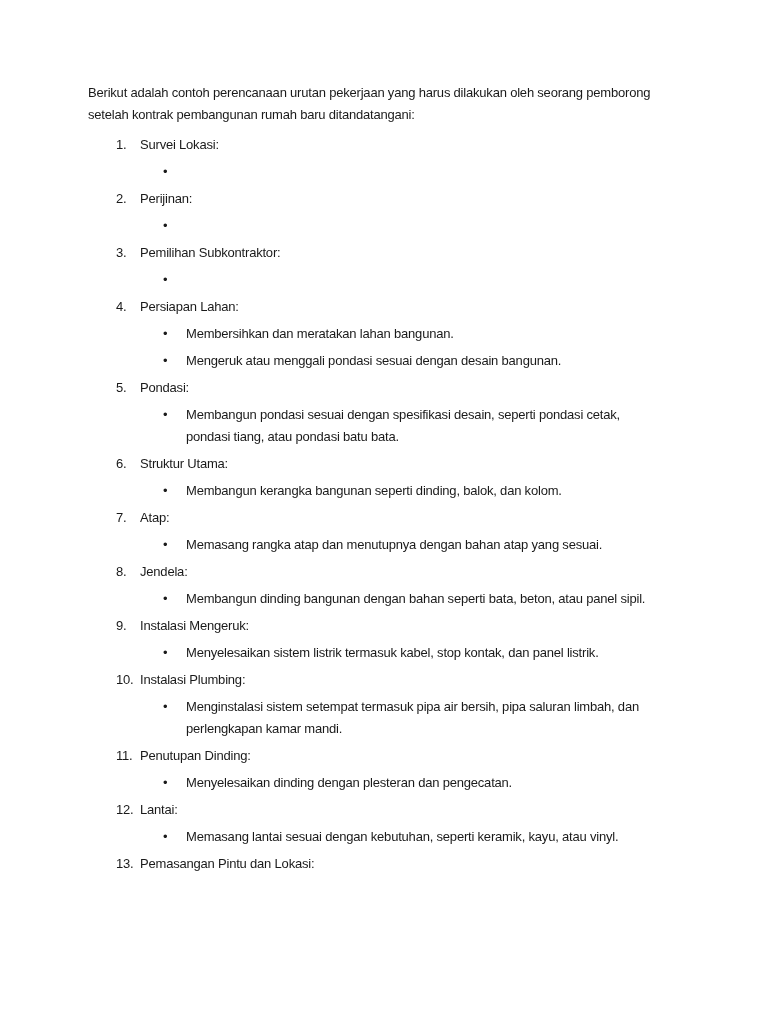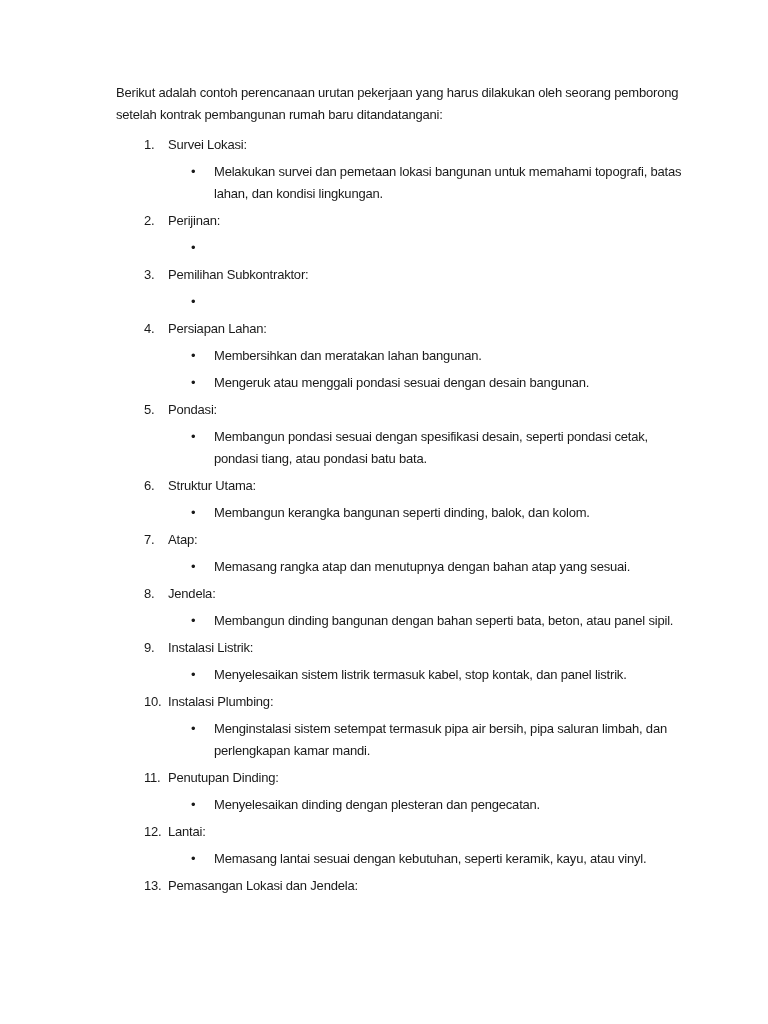--- a/index.html
+++ b/index.html
@@ -2,21 +2,21 @@
 <html><head>
 <meta charset="utf-8">
 <style>
   html, body { margin: 0; padding: 0; background: #ffffff; }
   .page {
     position: relative;
     width: 768px;
     height: 1024px;
     background: #ffffff;
     box-sizing: border-box;
-    padding: 82px 70px 0 116px;
+    padding: 82px 70px 0 88px;
     font-family: "Liberation Sans", sans-serif;
     font-size: 13px;
     line-height: 22px;
     letter-spacing: -0.2px;
     color: #1a1a1a;
     overflow: hidden;
   }
   .intro {
     margin: 0 0 8px 0;
     white-space: pre-line;
@@ -51,22 +51,20 @@
 setelah kontrak pembangunan rumah baru ditandatangani:</p>
 
   <div>
 
     <div class="num-row">
       <span class="num">1.</span>
       <span class="title">Survei Lokasi:</span>
     </div>
     <div class="bullet-row">
       <span class="bullet">•</span>
-      <span class="btext">Melakukan survei dan pemetaan lokasi bangunan untuk memahami topografi, batas
-lahan, dan kondisi lingkungan.</span>
     </div>
 
     <div class="num-row">
       <span class="num">2.</span>
       <span class="title">Perijinan:</span>
     </div>
     <div class="bullet-row">
       <span class="bullet">•</span>
     </div>
 
@@ -123,21 +121,21 @@
       <span class="num">8.</span>
       <span class="title">Jendela:</span>
     </div>
     <div class="bullet-row">
       <span class="bullet">•</span>
       <span class="btext">Membangun dinding bangunan dengan bahan seperti bata, beton, atau panel sipil.</span>
     </div>
 
     <div class="num-row">
       <span class="num">9.</span>
-      <span class="title">Instalasi Listrik:</span>
+      <span class="title">Instalasi Mengeruk:</span>
     </div>
     <div class="bullet-row">
       <span class="bullet">•</span>
       <span class="btext">Menyelesaikan sistem listrik termasuk kabel, stop kontak, dan panel listrik.</span>
     </div>
 
     <div class="num-row">
       <span class="num">10.</span>
       <span class="title">Instalasi Plumbing:</span>
     </div>
@@ -160,17 +158,17 @@
       <span class="num">12.</span>
       <span class="title">Lantai:</span>
     </div>
     <div class="bullet-row">
       <span class="bullet">•</span>
       <span class="btext">Memasang lantai sesuai dengan kebutuhan, seperti keramik, kayu, atau vinyl.</span>
     </div>
 
     <div class="num-row">
       <span class="num">13.</span>
-      <span class="title">Pemasangan Lokasi dan Jendela:</span>
+      <span class="title">Pemasangan Pintu dan Lokasi:</span>
     </div>
 
   </div>
 </div>
 
 </body></html>

